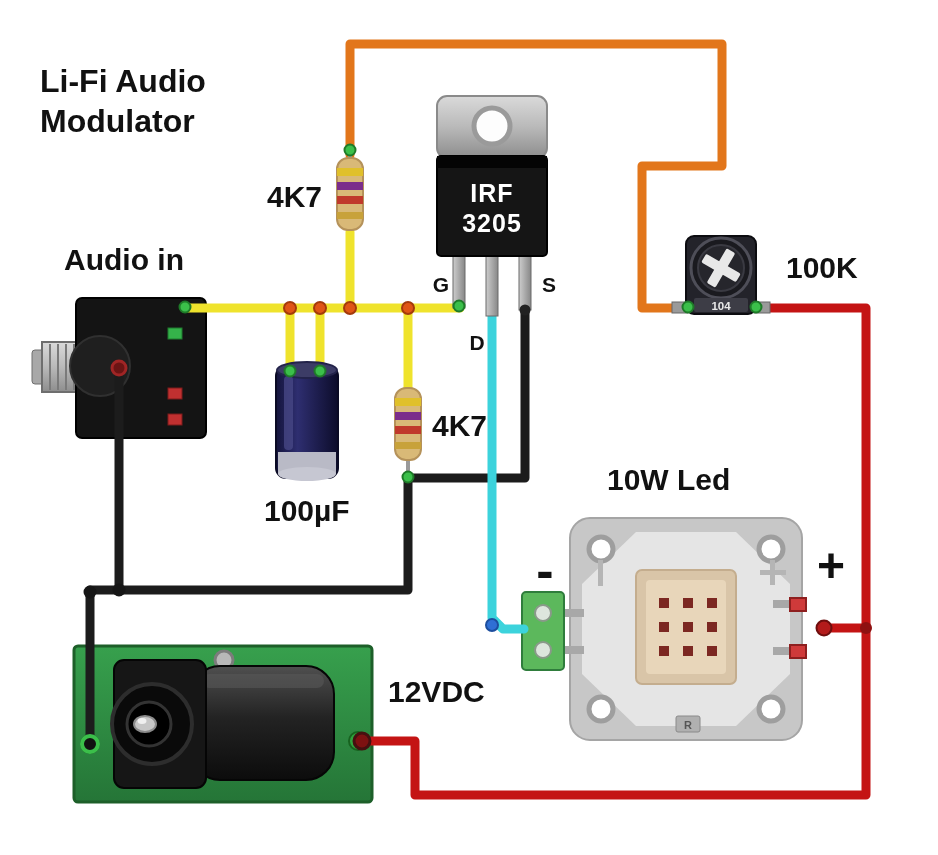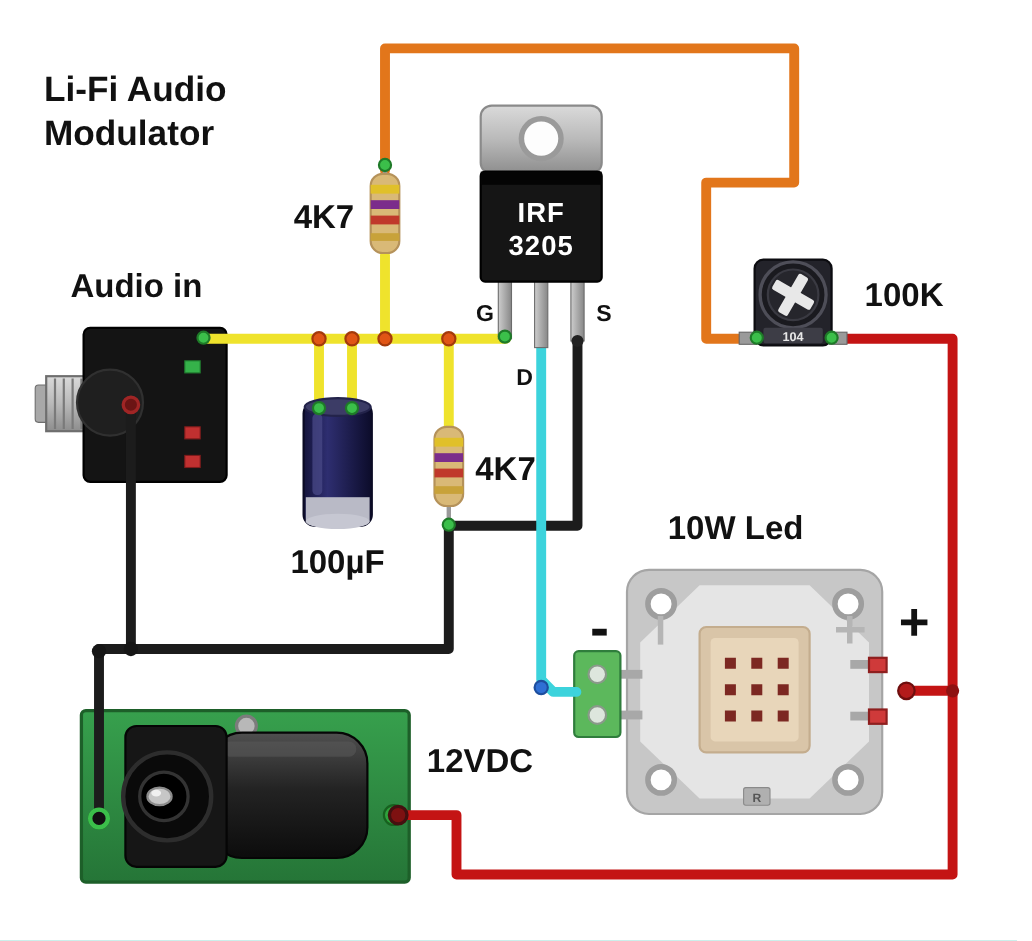--- a/index.html
+++ b/index.html
@@ -1,16 +1,16 @@
 <!DOCTYPE html>
 <html><head>
 <meta charset="utf-8">
 <style>
   html,body{margin:0;padding:0;background:#fff;}
-  .canvas{position:relative;width:938px;height:855px;background:#14b8a6;overflow:hidden;}
+  .canvas{position:relative;width:938px;height:855px;background:#1d4ed8;overflow:hidden;}
   svg{display:block;}
   text{font-family:"Liberation Sans","DejaVu Sans",sans-serif;font-weight:bold;fill:#111;}
   .white-text{fill:#ffffff;}
   .grey-text{fill:#555555;}
   .pot-text{fill:#e8e8e8;}
 </style>
 </head>
 <body>
 
 <div class="canvas">

